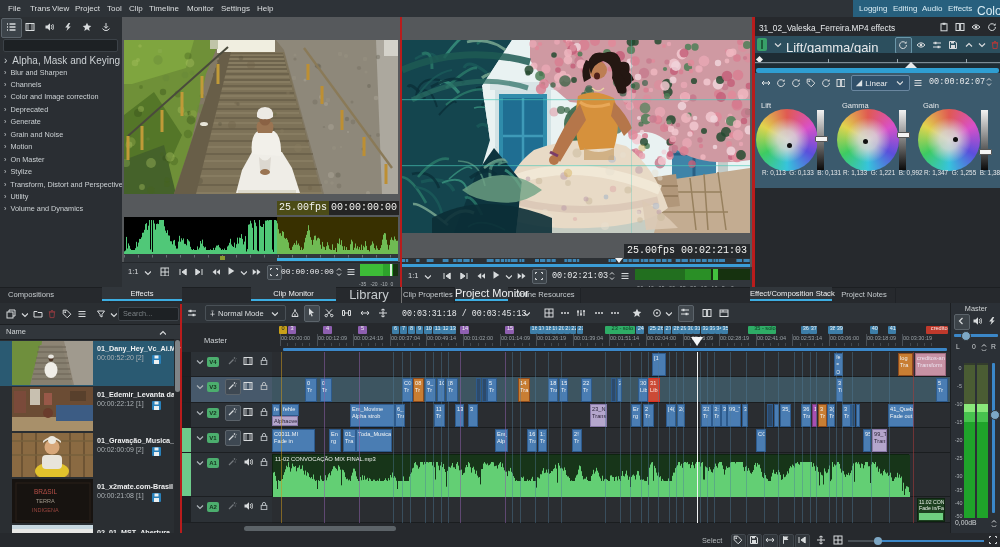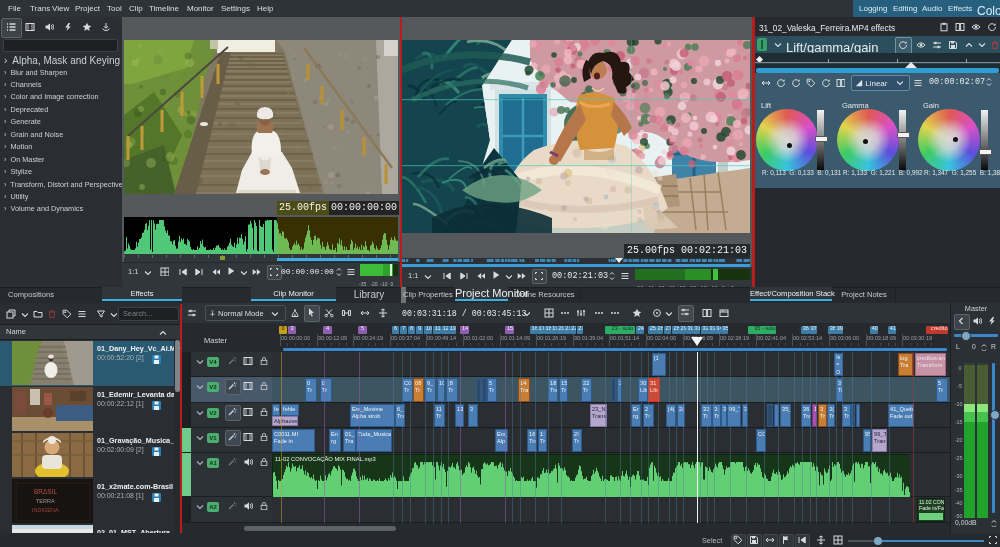--- a/index.html
+++ b/index.html
@@ -1172,21 +1172,21 @@
 <div class="abs whandle" style="left:224px;top:132.0px;"></div>
 <div class="abs wdot" style="left:197.5px;top:119.5px;"></div>
 <span class="abs nw" style="left:7px;top:152px;font-size:6.4px;color:#e4e7e9;">R: 0,113&nbsp; G: 0,133&nbsp; B: 0,131</span>
 <span class="abs nw" style="left:88px;top:152px;font-size:6.4px;color:#e4e7e9;">R: 1,133&nbsp; G: 1,221&nbsp; B: 0,992</span>
 <span class="abs nw" style="left:169px;top:152px;font-size:6.4px;color:#e4e7e9;">R: 1,347&nbsp; G: 1,255&nbsp; B: 1,381</span>
 </div>
 <div class="abs" style="left:0;top:287px;width:1000px;height:16px;background:#26292d;border-top:1px solid #1c1f22;"></div>
 <div class="abs nw" style="left:0px;top:287px;width:101px;height:16px;font-size:7.6px;color:#c6cbce;text-align:left;padding-left:8px;line-height:15px;border-right:1px solid #1f2226;">Compositions</div>
 <div class="abs nw" style="left:102px;top:287px;width:80px;height:12px;background:#31363b;border-bottom:2px solid #3daee2;font-size:7.6px;color:#eff0f1;text-align:center;line-height:13px;">Effects</div>
 <div class="abs nw" style="left:251px;top:287px;width:85px;height:12px;background:#31363b;border-bottom:2px solid #3daee2;font-size:7.6px;color:#eff0f1;text-align:center;line-height:13px;">Clip Monitor</div>
-<div class="abs nw" style="left:337px;top:287px;width:64px;height:16px;font-size:10px;color:#c6cbce;text-align:center;line-height:15px;border-right:5px solid #737373;">Library</div>
+<div class="abs nw" style="left:337px;top:287px;width:64px;height:16px;font-size:13px;color:#c6cbce;text-align:center;line-height:15px;border-right:1px solid #737373;">Library</div>
 <div class="abs nw" style="left:402px;top:287px;width:52px;height:16px;font-size:7.6px;color:#c6cbce;text-align:center;line-height:15px;border-right:1px solid #1f2226;">Clip Properties</div>
 <div class="abs nw" style="left:455px;top:287px;width:53px;height:12px;background:#31363b;border-bottom:2px solid #3daee2;font-size:11px;color:#eff0f1;text-align:center;line-height:13px;">Project Monitor</div>
 <div class="abs nw" style="left:509px;top:287px;width:71px;height:16px;font-size:7.6px;color:#c6cbce;text-align:center;line-height:15px;border-right:1px solid #1f2226;">Online Resources</div>
 <div class="abs nw" style="left:750px;top:287px;width:82px;height:12px;background:#31363b;border-bottom:2px solid #3daee2;font-size:7.6px;color:#eff0f1;text-align:center;line-height:13px;">Effect/Composition Stack</div>
 <div class="abs nw" style="left:833px;top:287px;width:62px;height:16px;font-size:7.6px;color:#c6cbce;text-align:center;line-height:15px;border-right:1px solid #1f2226;">Project Notes</div>
 <div class="abs" style="left:0;top:303px;width:180px;height:230px;background:#2a2e32;">
 <svg class="abs" style="left:6px;top:6px;" width="10" height="10" viewBox="0 0 10 10">
         <rect x="1" y="3" width="6" height="6" fill="none" stroke="#d8dbdd"></rect>
         <path d="M3 3V1h6v6H7" fill="none" stroke="#d8dbdd"></path>
       </svg>

